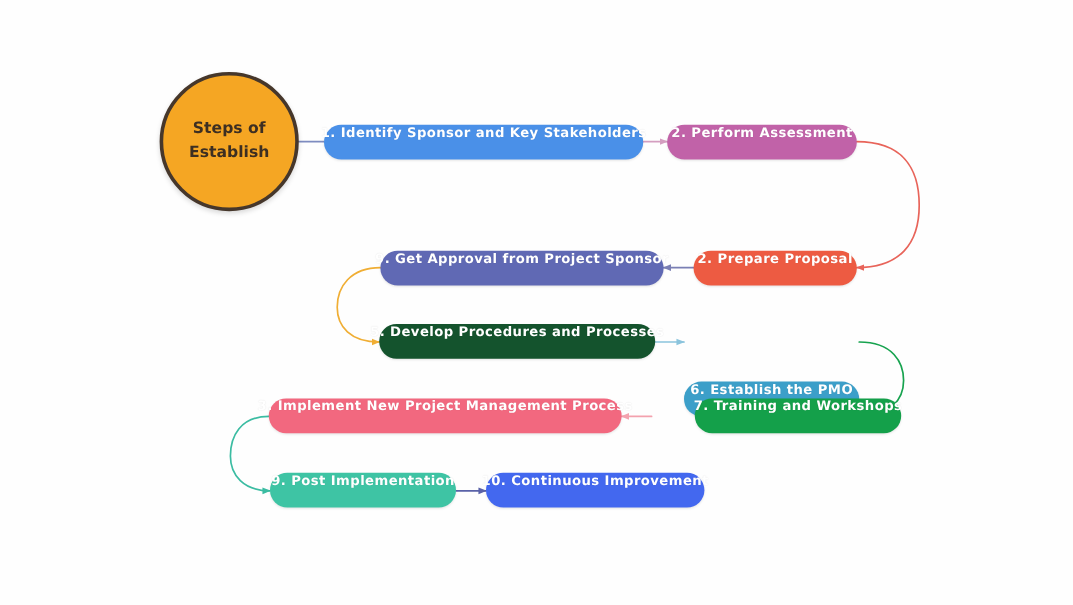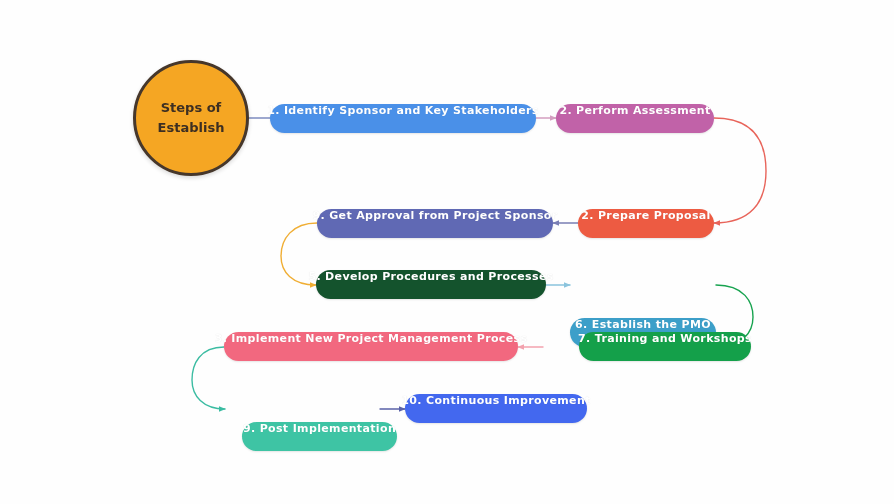--- a/index.html
+++ b/index.html
@@ -137,21 +137,21 @@
       </div>
       <div class="node" style="left: 570px; top: 270px; width: 146px; height: 29px; background: rgb(60, 159, 201); color: rgb(255, 255, 255); margin-top: 48px;">
         <span class="node-label">6. Establish the PMO</span>
       </div>
       <div class="node" style="left: 543px; top: 332px; width: 172px; height: 29px; background: rgb(20, 160, 74); color: rgb(255, 255, 255); margin-left: 36px;">
         <span class="node-label">7. Training and Workshops</span>
       </div>
       <div class="node" style="left: 224px; top: 332px; width: 294px; height: 29px; background: rgb(242, 104, 127); color: rgb(255, 255, 255);">
         <span class="node-label">3. Implement New Project Management Process</span>
       </div>
-      <div class="node" style="left: 242px; top: 394px; width: 155px; height: 29px; background: rgb(62, 196, 164); color: rgb(255, 255, 255); margin-top: 28px;">
+      <div class="node" style="left: 225px; top: 394px; width: 155px; height: 29px; background: rgb(62, 196, 164); color: rgb(255, 255, 255);">
         <span class="node-label">9. Post Implementation</span>
       </div>
       <div class="node" style="left: 405px; top: 394px; width: 182px; height: 29px; background: rgb(67, 104, 239); color: rgb(255, 255, 255);">
         <span class="node-label">10. Continuous Improvement</span>
       </div>
     </div>
 
 </div>
 
 </body></html>

